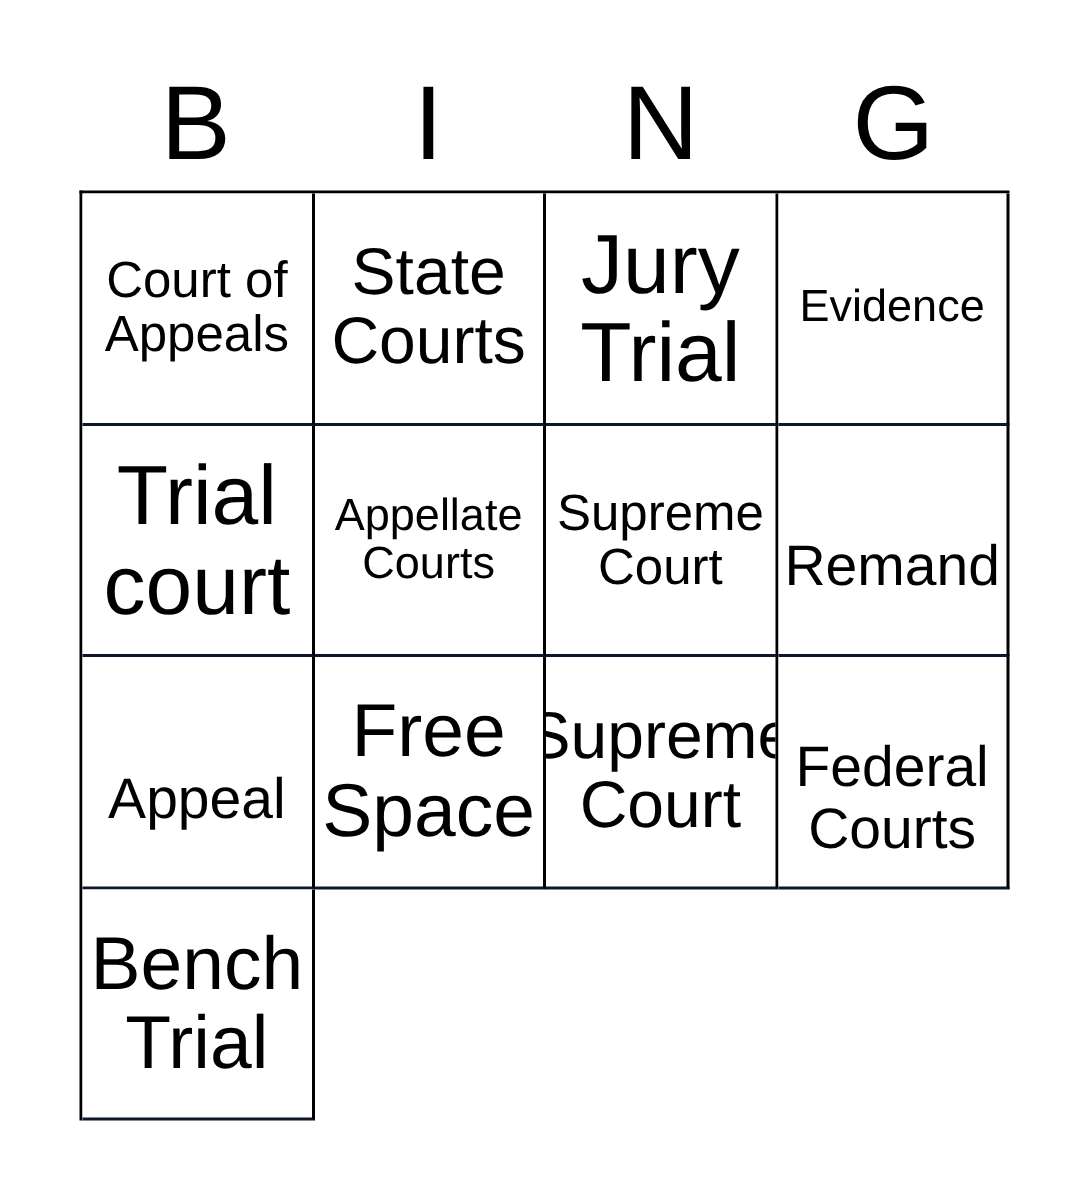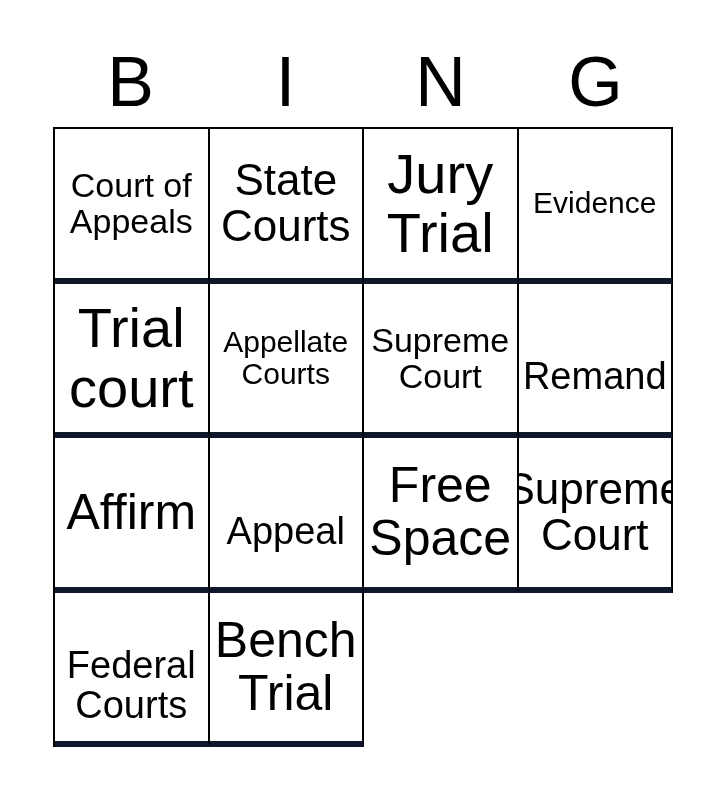--- a/index.html
+++ b/index.html
@@ -56,21 +56,21 @@
     grid-template-columns: repeat(4, 1fr);
     grid-template-rows: repeat(4, 1fr);
     border-top: 2px solid #000000;
     border-left: 2px solid #000000;
     box-sizing: border-box;
     background: #ffffff;
   }
   .cell {
     position: relative;
     border-right: 2px solid #000000;
-    border-bottom: 6px solid #0f172a;
+    border-bottom: 2px solid #0f172a;
     box-sizing: border-box;
     display: flex;
     align-items: center;
     justify-content: center;
     padding: 2px 4px;
     overflow: hidden;
     background: #ffffff;
   }
   .cell-text {
     text-align: center;
@@ -127,23 +127,20 @@
 Courts</span>
       </div>
 
     <div class="cell" id="cell-r3c1">
         <span class="cell-text fs-s">Supreme
 Court</span>
       </div>
     <div class="cell" id="cell-r3c2">
         <span class="cell-text fs-m">Remand</span>
       </div>
-    <div class="cell" id="cell-r3c3">
-        <span class="cell-text fs-xl">Affirm</span>
-      </div>
     <div class="cell" id="cell-r3c4">
         <span class="cell-text fs-m">Appeal</span>
       </div>
 
     <div class="cell" id="cell-r4c1">
         <span class="cell-text fs-xl">Free
 Space</span>
       </div>
     <div class="cell" id="cell-r4c2">
         <span class="cell-text fs-l">Supreme

